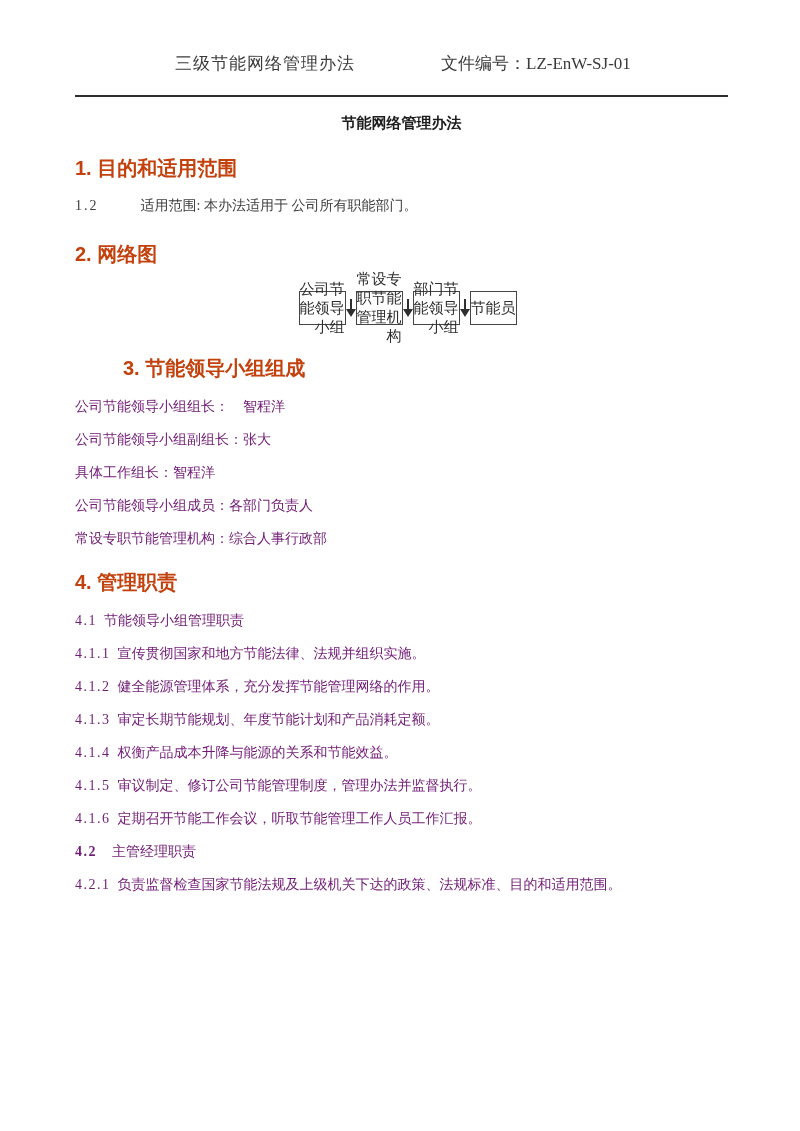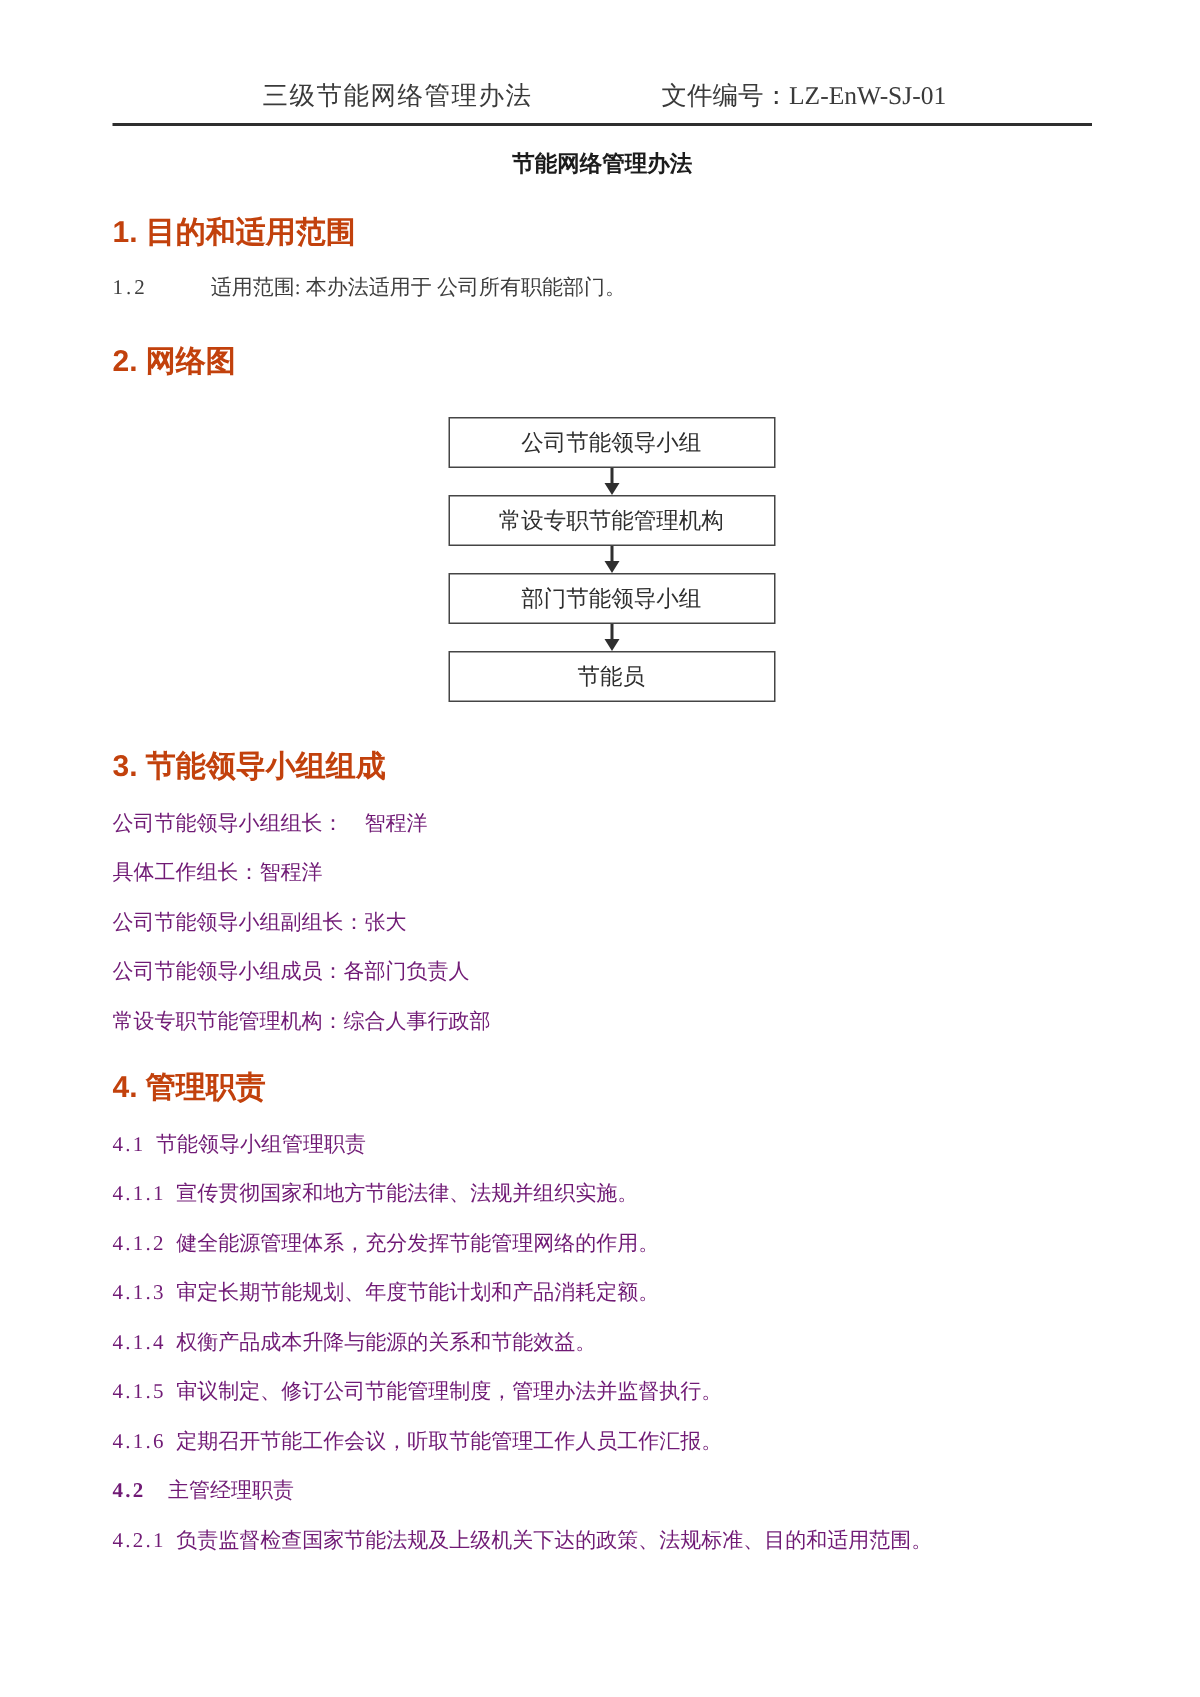--- a/index.html
+++ b/index.html
@@ -10,21 +10,21 @@
     font-family: "Liberation Serif", "DejaVu Serif", serif;
     color: #3d3d3d;
   }
   .page { padding: 52px 72px 0 75px; }
 
   
   .hdr {
     display: flex;
     align-items: baseline;
     border-bottom: 2px solid #2e2e2e;
-    padding-bottom: 7px;
+    padding-bottom: 20px;
   }
   .hdr-left {
     margin-left: 100px;
     font-size: 17px;
     letter-spacing: 1px;
     color: #3a3a3a;
   }
   .hdr-right {
     margin-left: 86px;
     font-size: 17px;
@@ -46,21 +46,21 @@
   .sec-h {
     font-family: "Liberation Sans", "DejaVu Sans", sans-serif;
     font-weight: bold;
     font-size: 20px;
     color: #c2410c;
     line-height: 26px;
     margin: 0;
   }
   .sec-h.h1 { margin-top: 20px; }
   .sec-h.h2 { margin-top: 20px; }
-  .sec-h.h3 { margin-top: 30px; }
+  .sec-h.h3 { margin-top: 30px; margin-left: 48px; }
   .sec-h.h4 { margin-top: 20px; }
 
   
   p.body-line {
     margin: 10px 0;
     font-size: 14px;
     line-height: 30px;
     color: #3d3d3d;
   }
   p.s-line {
@@ -73,22 +73,23 @@
   .num { letter-spacing: 2px; margin-right: 42px; }
   .num-sm { letter-spacing: 1.5px; margin-right: 7px; }
   .num-md { letter-spacing: 1.5px; margin-right: 15px; font-weight: bold; }
 
   
   .flow {
     width: 218px;
     margin: 24px auto 0;
     transform: translateX(6px);
     display: flex;
-    flex-direction: column;
+    flex-direction: row;
     align-items: center;
+    text-align: right;
   }
   .flow-node {
     box-sizing: border-box;
     width: 218px;
     height: 34px;
     border: 1.5px solid #454545;
     display: flex;
     align-items: center;
     justify-content: center;
     font-family: "Liberation Sans", "DejaVu Sans", sans-serif;
@@ -145,22 +146,22 @@
     <div class="connector">
         <div class="stem"></div>
         <div class="head"></div>
       </div>
     <div class="flow-node">节能员</div>
   </div>
 
   <h2 class="sec-h h3">3. 节能领导小组组成</h2>
 
   <p class="s-line first">公司节能领导小组组长：　智程洋</p>
+  <p class="s-line">公司节能领导小组副组长：张大</p>
   <p class="s-line">具体工作组长：智程洋</p>
-  <p class="s-line">公司节能领导小组副组长：张大</p>
   <p class="s-line">公司节能领导小组成员：各部门负责人</p>
   <p class="s-line">常设专职节能管理机构：综合人事行政部</p>
 
   <h2 class="sec-h h4">4. 管理职责</h2>
 
   <p class="s-line first">
     <span class="num-sm">4.1</span><span>节能领导小组管理职责</span>
   </p>
   <p class="s-line">
     <span class="num-sm">4.1.1</span><span>宣传贯彻国家和地方节能法律、法规并组织实施。</span>

